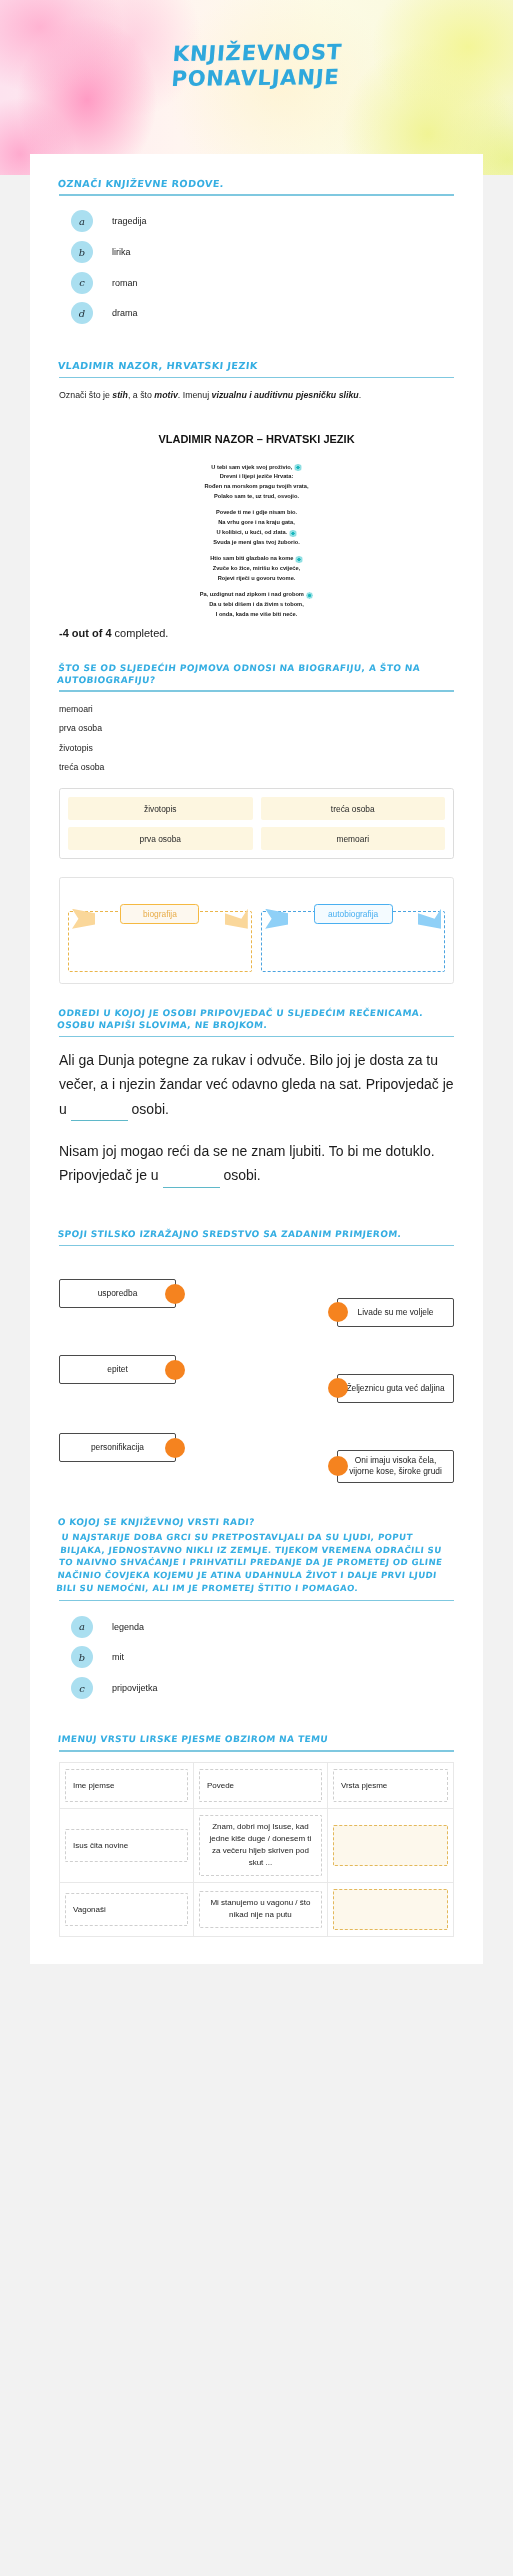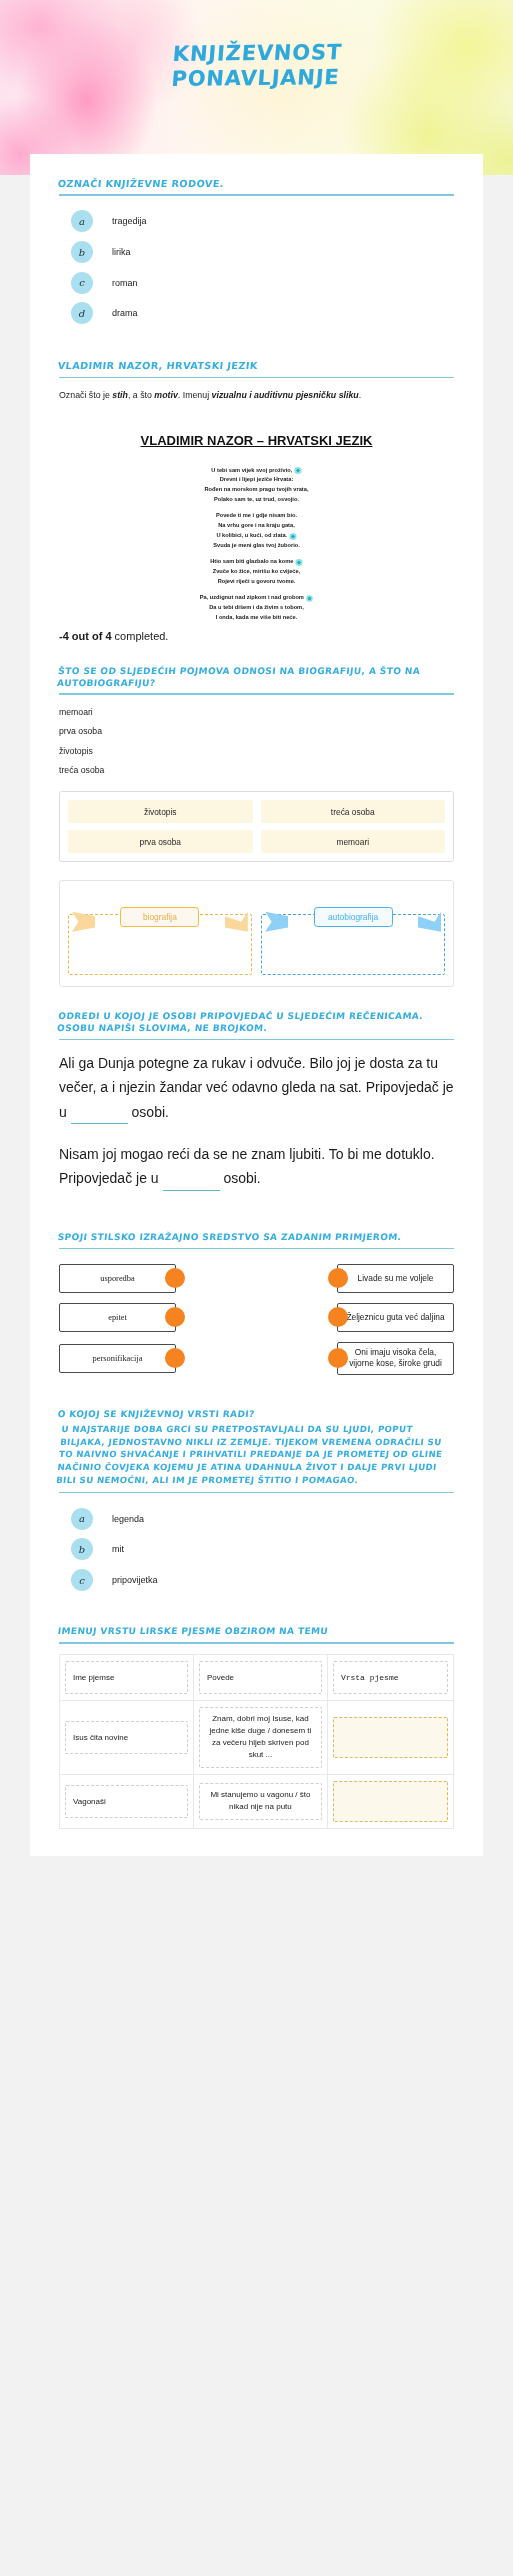--- a/index.html
+++ b/index.html
@@ -89,22 +89,21 @@
   .mc-label { margin-left: 19px; font-size: 9px; color: #222; }
 
   
   .prompt { font-size: 8.8px; line-height: 1.55; color: #1d1d1d; }
   .prompt b { font-weight: bold; font-style: italic; }
 
   
   .poem-title {
     text-align: center;
     font-weight: bold;
-    font-size: 13px;
-    text-decoration: underline;
+    font-size: 11px;
     margin: 31px 0 17.4px 0;
     color: #111;
   }
   .poem {
     text-align: center;
     font-size: 5.7px;
     line-height: 1.72;
     font-weight: bold;
     color: #1a1a1a;
     position: relative;
@@ -216,22 +215,22 @@
     border-radius: 2px;
     min-height: 29px;
     display: flex; align-items: center; justify-content: center;
     font-size: 8.4px;
     text-align: center;
     background: #fff;
     color: #222;
     padding: 4px 5.3px;
     line-height: 1.35;
   }
-  .match-left { width: 117px; position: relative; font-family: Liberation Serif, serif; }
-  .match-right { width: 117px; position: relative; }
+  .match-left { width: 117px; position: relative; }
+  .match-right { width: 117px; position: relative; margin-top: 37px; }
   .knob {
     position: absolute;
     width: 20px; height: 20px;
     border-radius: 50%;
     background: #f5831f;
   }
   .match-left .knob { right: -10px; top: 50%; transform: translateY(-50%); }
   .match-right .knob { left: -10px; top: 50%; transform: translateY(-50%); }
   .match-gap { flex: 1 1 auto; }
 
@@ -251,21 +250,21 @@
     min-height: 33px;
     display: flex; align-items: center;
     padding: 5.3px 6.7px;
     font-size: 8px;
     color: #222;
   }
   .cell-box.center { justify-content: center; text-align: center; line-height: 1.5; }
   .cell-box.answer { border: 0.7px dashed #e3b85a; background: #fdf8ec; min-height: 41px; }
   .col-a { width: 34%; }
   .col-b { width: 34%; }
-  .col-c { width: 32%; font-family: Liberation Mono, monospace; }
+  .col-c { width: 32%; }
 </style>
 </head>
 <body>
 
 <div class="hero">
   <div class="hero-title">
     <span class="ln">KNJIŽEVNOST</span>
     <span class="ln">PONAVLJANJE</span>
   </div>
 </div>

